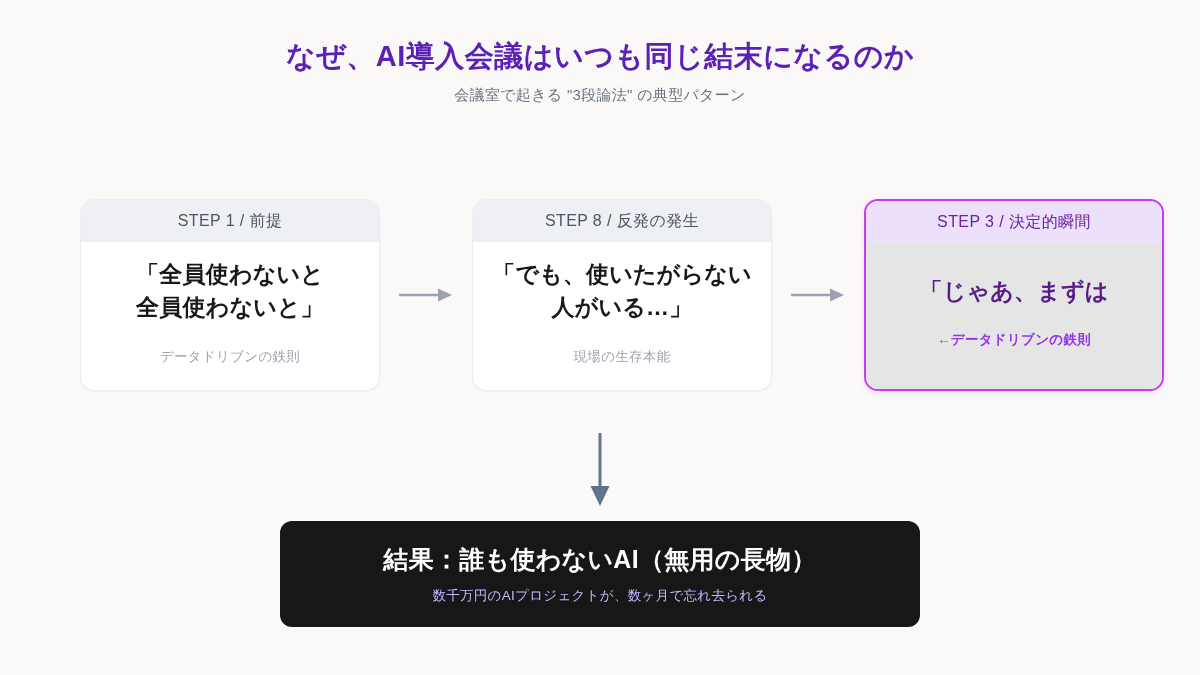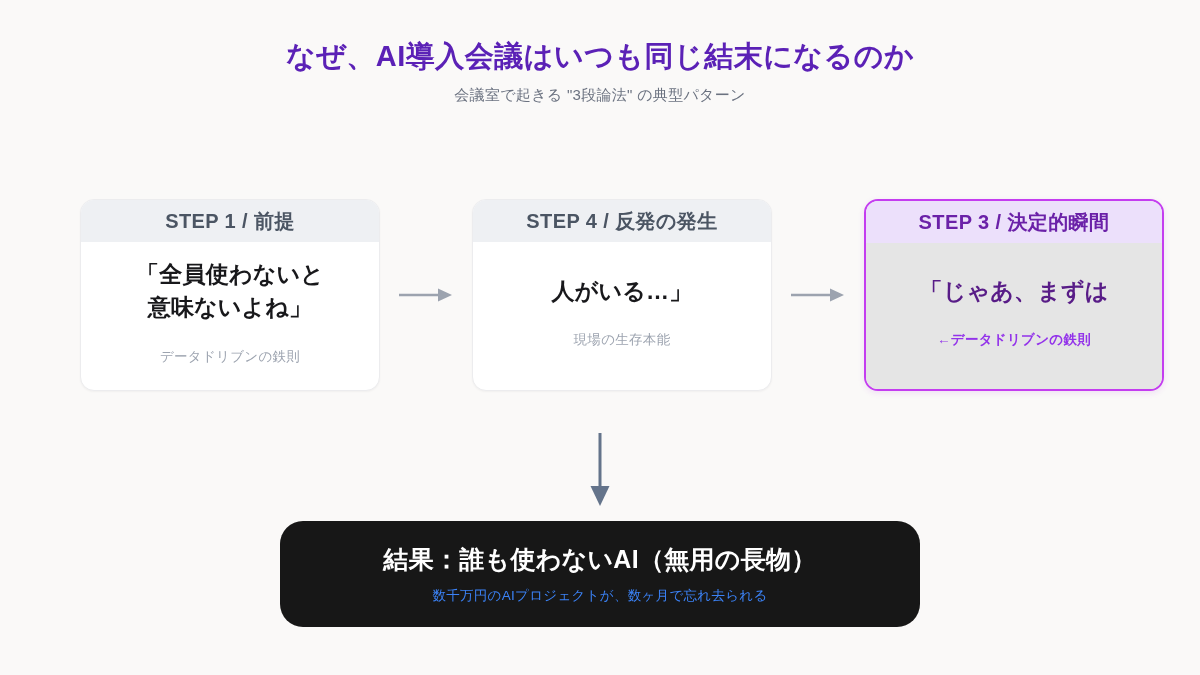--- a/index.html
+++ b/index.html
@@ -69,22 +69,22 @@
     flex-direction: column;
     box-shadow: 0 1px 2px rgba(16, 18, 27, 0.04);
   }
 
   .card-head {
     height: 42px;
     background: #eef0f3;
     display: flex;
     align-items: center;
     justify-content: center;
-    font-size: 20px;
-    font-weight: 700;
+    font-size: 16px;
+    font-weight: 400;
     color: #4b5563;
     letter-spacing: 0.4px;
   }
 
   .card-body {
     flex: 1;
     display: flex;
     flex-direction: column;
     align-items: center;
     justify-content: center;
@@ -144,75 +144,76 @@
   }
 
   
   .result-banner {
     position: absolute;
     top: 521px;
     left: 280px;
     width: 640px;
     height: 106px;
     background: #171717;
-    border-radius: 23px;
+    border-radius: 12px;
     display: flex;
     flex-direction: column;
     align-items: center;
     justify-content: center;
   }
 
   .result-title {
     font-size: 25px;
     font-weight: 700;
     color: #ffffff;
     letter-spacing: 0.3px;
   }
 
   .result-sub {
     margin-top: 11px;
     font-size: 13.5px;
-    color: #3b82f6;
+    color: #c4b5fd;
     letter-spacing: 0.3px;
   }
 </style>
 </head>
 <body>
 
 <div class="page">
 
   <div class="header">
     <div class="main-title">なぜ、AI導入会議はいつも同じ結末になるのか</div>
     <div class="subtitle">会議室で起きる "3段論法" の典型パターン</div>
   </div>
 
   <div class="steps-row">
 
     <div class="card">
       <div class="card-head">STEP 1 / 前提</div>
       <div class="card-body">
         <div class="card-quote">
           <div>「全員使わないと</div>
-          <div>意味ないよね」</div>
+          <div>全員使わないと」</div>
         </div>
         <div class="card-caption">データドリブンの鉄則</div>
       </div>
     </div>
 
     <div class="arrow-h">
       <svg width="56" height="16" viewBox="0 0 56 16">
         <line x1="1" y1="8" x2="40" y2="8" stroke="#9ca3af" stroke-width="2.6"></line>
         <polygon points="40,1.5 54,8 40,14.5" fill="#9ca3af"></polygon>
       </svg>
     </div>
 
     <div class="card">
-      <div class="card-head">STEP 4 / 反発の発生</div>
+      <div class="card-head">STEP 8 / 反発の発生</div>
       <div class="card-body">
         <div class="card-quote">
+          <div>「でも、使いたがらない</div>
           <div>人がいる…」</div>
         </div>
         <div class="card-caption">現場の生存本能</div>
       </div>
     </div>
 
     <div class="arrow-h">
       <svg width="56" height="16" viewBox="0 0 56 16">
         <line x1="1" y1="8" x2="40" y2="8" stroke="#9ca3af" stroke-width="2.6"></line>
         <polygon points="40,1.5 54,8 40,14.5" fill="#9ca3af"></polygon>

